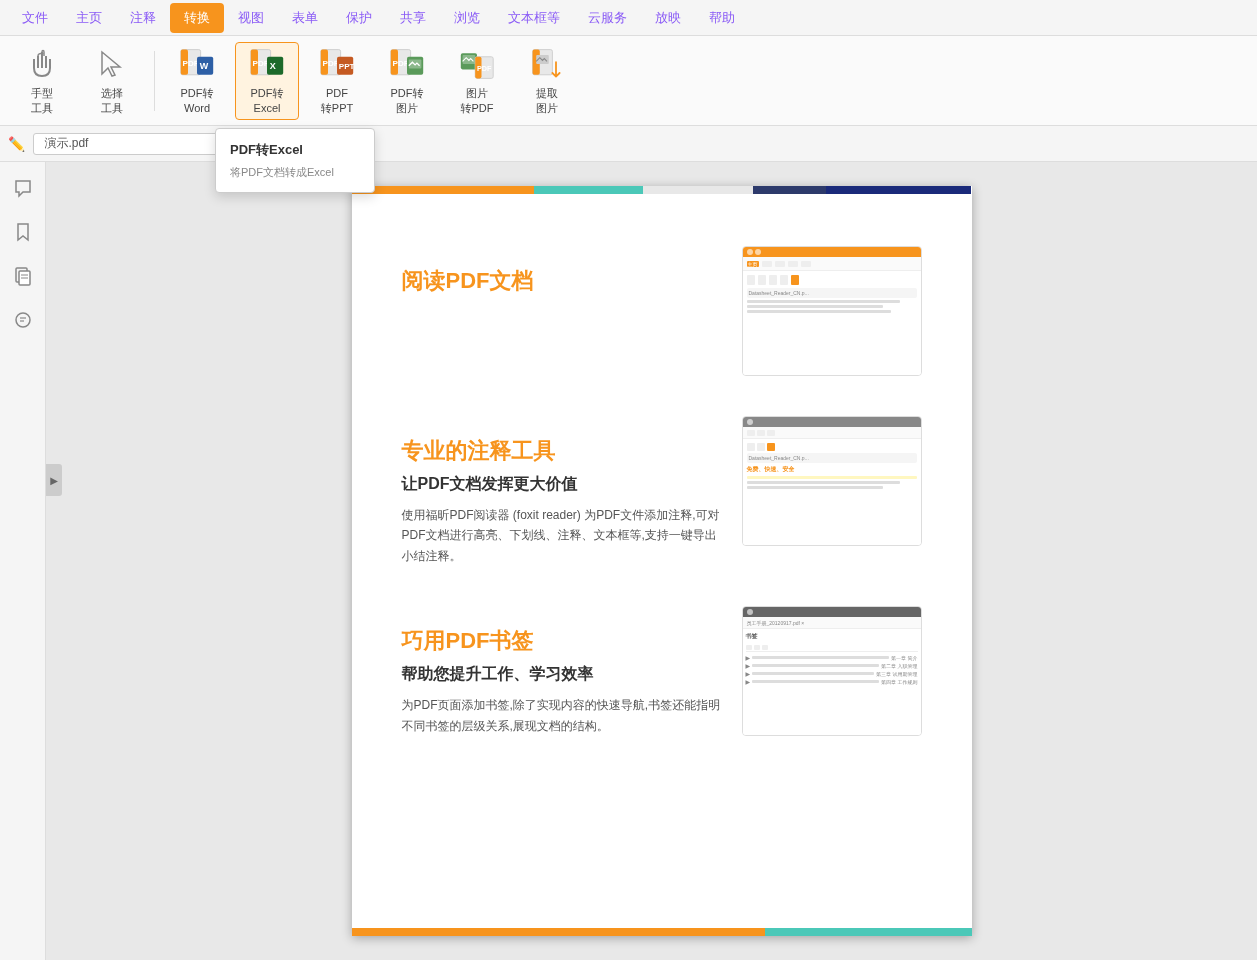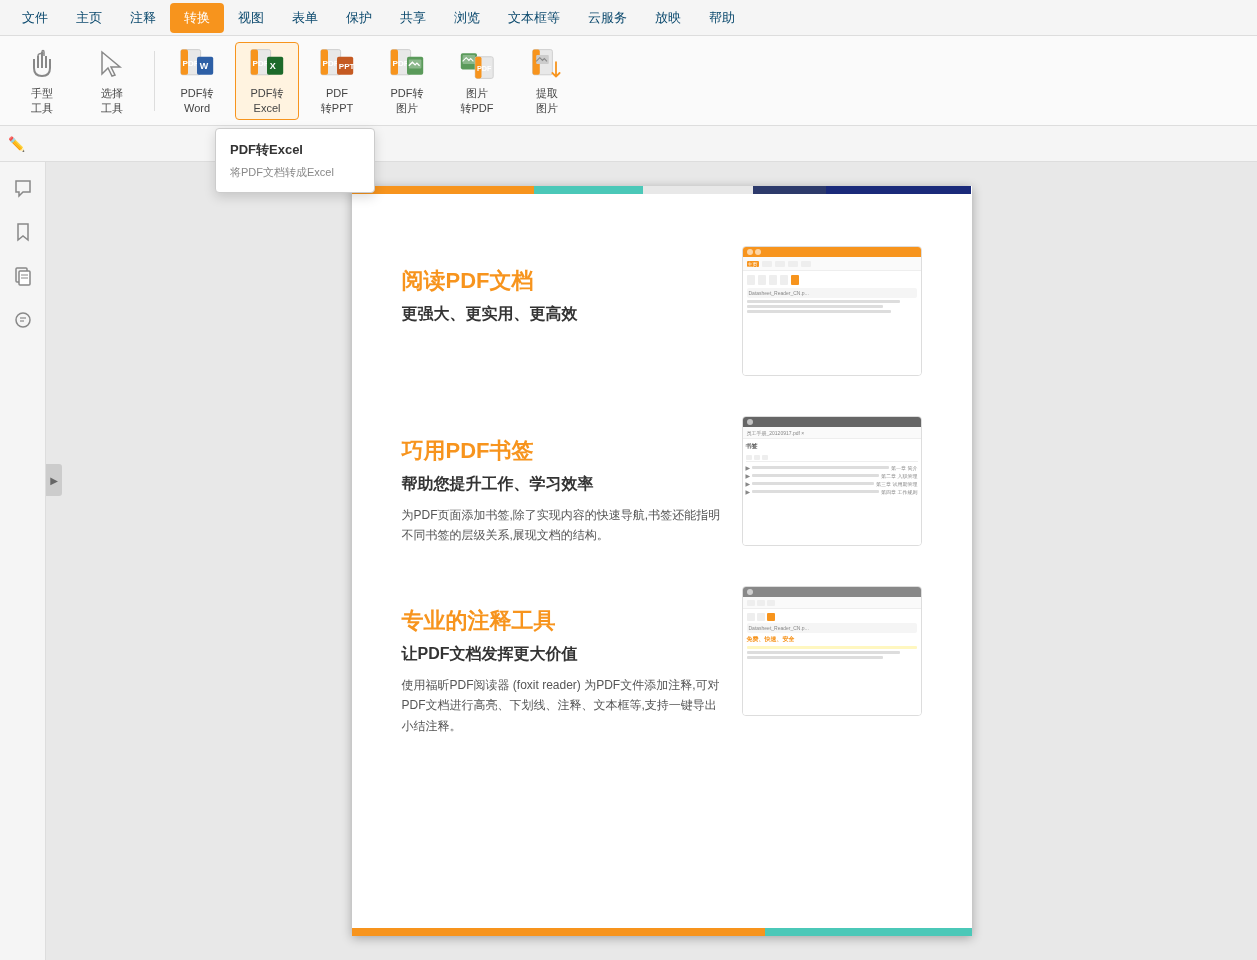--- a/index.html
+++ b/index.html
@@ -11,21 +11,21 @@
       background: #f5f5f5;
       display: flex;
       align-items: center;
       border-bottom: 1px solid #ddd;
       padding: 0 8px;
     }
     .menu-item {
       padding: 6px 14px;
       cursor: pointer;
       border-radius: 3px;
-      color: #0c4a6e;
+      color: #8b5cf6;
       font-size: 13px;
     }
     .menu-item.active { background: #f7941d; color: white; border-radius: 4px; }
 
     
     .toolbar {
       height: 90px;
       background: #fafafa;
       border-bottom: 1px solid #ddd;
       display: flex;
@@ -382,20 +382,21 @@
         <path d="M8 17 L12 13 L15 16 L17 14 L20 17" stroke="#888" stroke-width="1.2" fill="none"></path>
         <path d="M30 18 L30 34 M26 30 L30 34 L34 30" stroke="#f7941d" stroke-width="2" stroke-linecap="round"></path>
       </svg>
     </div>
     <span>提取<br>图片</span>
   </div>
 </div>
 
 <div class="address-bar">
   <span style="color:#888; margin-right:8px; font-size:14px;">✏️</span>
+  <input class="address-input" type="text" value="演示.pdf" readonly="" style="">
 </div>
 
 <div class="main-layout">
 
   <div class="left-sidebar">
     <div class="sidebar-icon">
       <svg width="20" height="20" viewBox="0 0 20 20">
         <path d="M3 3 L17 3 L17 14 L10 14 L6 18 L6 14 L3 14 Z" stroke="#888" stroke-width="1.5" fill="none"></path>
       </svg>
     </div>
@@ -434,21 +435,20 @@
         <div class="bar3"></div>
         <div class="bar4"></div>
         <div class="bar5"></div>
         <div class="bar6"></div>
       </div>
 
       <div class="pdf-section" style="margin-top:20px;">
         <div class="pdf-section-content">
           <div class="pdf-section-text">
             <div class="pdf-section-title">阅读PDF文档</div>
-            <div class="pdf-section-subtitle">更强大、更实用、更高效</div>
           </div>
           <div class="pdf-preview-img">
             <div class="mini-app">
               <div class="mini-app-bar">
                 <div class="mini-app-bar-dot"></div>
                 <div class="mini-app-bar-dot"></div>
               </div>
               <div class="mini-app-toolbar" style="display:flex;align-items:center;padding:2px 4px;gap:3px;">
                 <div style="width:12px;height:6px;background:#f7941d;border-radius:1px;font-size:5px;color:white;display:flex;align-items:center;justify-content:center;">主页</div>
                 <div style="width:10px;height:6px;background:#eee;border-radius:1px;"></div>
@@ -463,20 +463,54 @@
                   <div style="width:8px;height:10px;background:#eee;border-radius:1px;"></div>
                   <div style="width:8px;height:10px;background:#eee;border-radius:1px;"></div>
                   <div style="width:8px;height:10px;background:#f7941d;border-radius:1px;"></div>
                 </div>
                 <div style="background:#f5f5f5;padding:2px;border-radius:2px;font-size:5px;color:#888;">Datasheet_Reader_CN.p...</div>
                 <div style="margin-top:2px;">
                   <div style="height:3px;background:#ddd;margin-bottom:2px;border-radius:1px;width:90%;"></div>
                   <div style="height:3px;background:#ddd;margin-bottom:2px;border-radius:1px;width:80%;"></div>
                   <div style="height:3px;background:#ddd;margin-bottom:2px;border-radius:1px;width:85%;"></div>
                 </div>
+              </div>
+            </div>
+          </div>
+        </div>
+      </div>
+
+      <div class="pdf-section">
+        <div class="pdf-section-content">
+          <div class="pdf-section-text">
+            <div class="pdf-section-title">专业的注释工具</div>
+            <div class="pdf-section-subtitle">让PDF文档发挥更大价值</div>
+            <div class="pdf-section-body">使用福昕PDF阅读器 (foxit reader) 为PDF文件添加注释,可对PDF文档进行高亮、下划线、注释、文本框等,支持一键导出小结注释。</div>
+          </div>
+          <div class="pdf-preview-img">
+            <div class="mini-app">
+              <div class="mini-app-bar" style="background:#888;">
+                <div class="mini-app-bar-dot"></div>
+              </div>
+              <div style="height:12px;background:#fafafa;border-bottom:1px solid #eee;display:flex;align-items:center;padding:0 4px;gap:2px;">
+                <div style="width:8px;height:6px;background:#eee;border-radius:1px;"></div>
+                <div style="width:8px;height:6px;background:#eee;border-radius:1px;"></div>
+                <div style="width:8px;height:6px;background:#eee;border-radius:1px;"></div>
+              </div>
+              <div style="padding:4px;">
+                <div style="display:flex;align-items:center;gap:2px;margin-bottom:2px;">
+                  <div style="width:8px;height:8px;background:#eee;border-radius:1px;"></div>
+                  <div style="width:8px;height:8px;background:#eee;border-radius:1px;"></div>
+                  <div style="width:8px;height:8px;background:#f7941d;border-radius:1px;"></div>
+                </div>
+                <div style="background:#f5f5f5;padding:2px;border-radius:2px;font-size:5px;color:#888;margin-bottom:2px;">Datasheet_Reader_CN.p...</div>
+                <div style="font-size:6px;color:#f7941d;font-weight:bold;margin-bottom:2px;">免费、快速、安全</div>
+                <div style="height:3px;background:#fff7c0;margin-bottom:2px;border-radius:1px;"></div>
+                <div style="height:3px;background:#ddd;margin-bottom:2px;border-radius:1px;width:90%;"></div>
+                <div style="height:3px;background:#ddd;margin-bottom:2px;border-radius:1px;width:80%;"></div>
               </div>
             </div>
           </div>
         </div>
       </div>
 
       <div class="pdf-section">
         <div class="pdf-section-content">
           <div class="pdf-section-text">
             <div class="pdf-section-title">巧用PDF书签</div>
@@ -519,54 +553,20 @@
                     <div style="height:3px;background:#ddd;flex:1;border-radius:1px;"></div>
                     <span style="font-size:5px;color:#888;">第四章 工作规则</span>
                   </div>
                 </div>
               </div>
             </div>
           </div>
         </div>
       </div>
 
-      <div class="pdf-section">
-        <div class="pdf-section-content">
-          <div class="pdf-section-text">
-            <div class="pdf-section-title">专业的注释工具</div>
-            <div class="pdf-section-subtitle">让PDF文档发挥更大价值</div>
-            <div class="pdf-section-body">使用福昕PDF阅读器 (foxit reader) 为PDF文件添加注释,可对PDF文档进行高亮、下划线、注释、文本框等,支持一键导出小结注释。</div>
-          </div>
-          <div class="pdf-preview-img">
-            <div class="mini-app">
-              <div class="mini-app-bar" style="background:#888;">
-                <div class="mini-app-bar-dot"></div>
-              </div>
-              <div style="height:12px;background:#fafafa;border-bottom:1px solid #eee;display:flex;align-items:center;padding:0 4px;gap:2px;">
-                <div style="width:8px;height:6px;background:#eee;border-radius:1px;"></div>
-                <div style="width:8px;height:6px;background:#eee;border-radius:1px;"></div>
-                <div style="width:8px;height:6px;background:#eee;border-radius:1px;"></div>
-              </div>
-              <div style="padding:4px;">
-                <div style="display:flex;align-items:center;gap:2px;margin-bottom:2px;">
-                  <div style="width:8px;height:8px;background:#eee;border-radius:1px;"></div>
-                  <div style="width:8px;height:8px;background:#eee;border-radius:1px;"></div>
-                  <div style="width:8px;height:8px;background:#f7941d;border-radius:1px;"></div>
-                </div>
-                <div style="background:#f5f5f5;padding:2px;border-radius:2px;font-size:5px;color:#888;margin-bottom:2px;">Datasheet_Reader_CN.p...</div>
-                <div style="font-size:6px;color:#f7941d;font-weight:bold;margin-bottom:2px;">免费、快速、安全</div>
-                <div style="height:3px;background:#fff7c0;margin-bottom:2px;border-radius:1px;"></div>
-                <div style="height:3px;background:#ddd;margin-bottom:2px;border-radius:1px;width:90%;"></div>
-                <div style="height:3px;background:#ddd;margin-bottom:2px;border-radius:1px;width:80%;"></div>
-              </div>
-            </div>
-          </div>
-        </div>
-      </div>
-
       <div class="bottom-bar">
         <div class="bb1"></div>
         <div class="bb2"></div>
       </div>
     </div>
 
   </div>
 </div>
 
 <div class="tooltip-dropdown">

